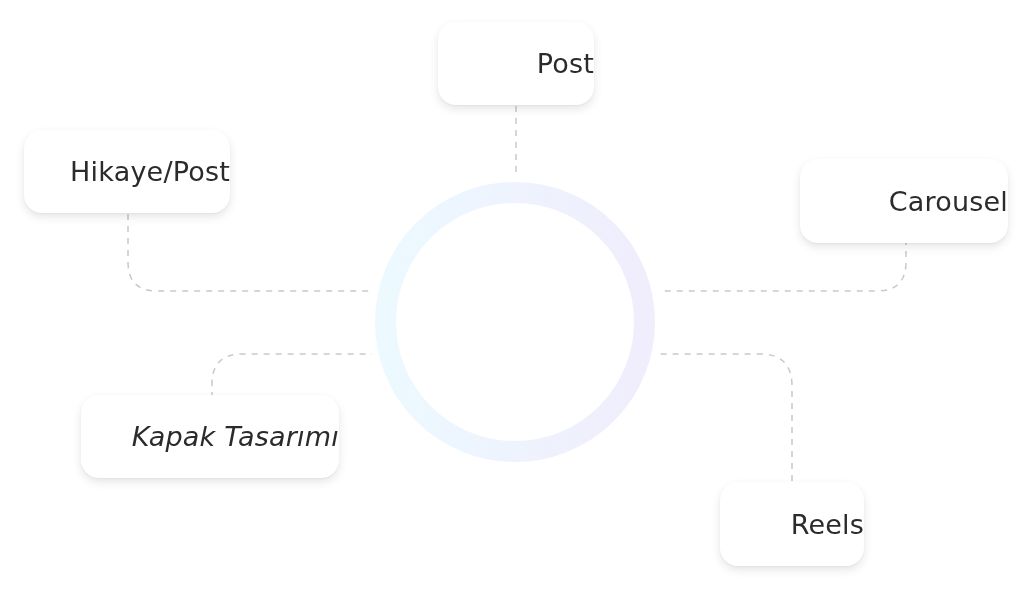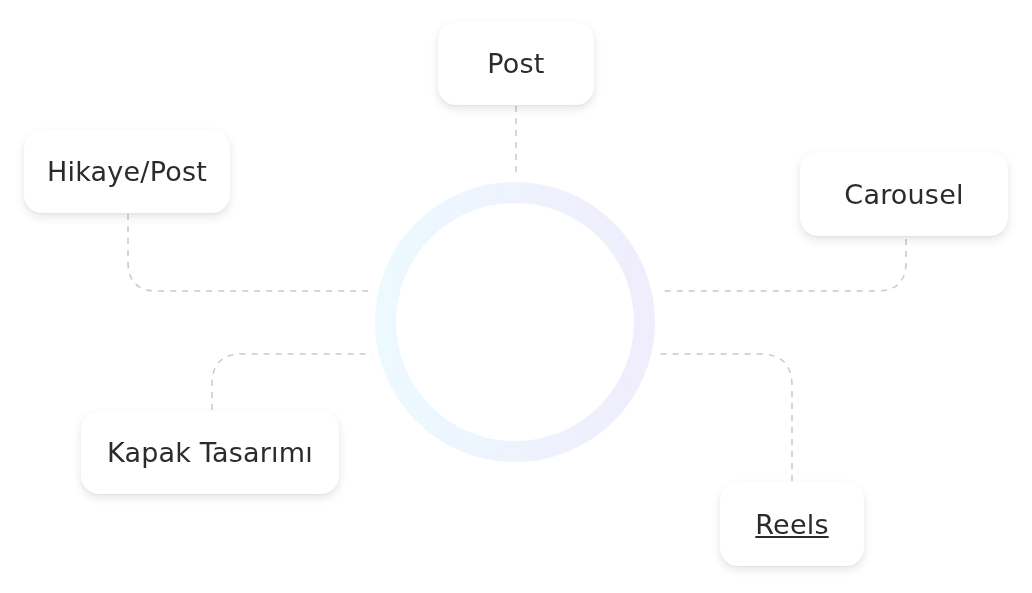--- a/index.html
+++ b/index.html
@@ -4,31 +4,31 @@
   <style>
     html, body { margin: 0; padding: 0; background: #ffffff; }
     body { width: 1032px; height: 593px; position: relative; overflow: hidden;
            font-family: "DejaVu Sans", sans-serif; }
     #stage { position: absolute; left: 0; top: 0; width: 1032px; height: 593px; }
     .node {
       position: absolute;
       background: #ffffff;
       border-radius: 18px;
       box-shadow: 0 4px 10px rgba(0,0,0,0.10), 0 1px 2px rgba(0,0,0,0.04);
-      display: flex; align-items: center; justify-content: center;
+      display: flex; align-items: center; justify-content: flex-end;
       color: #2b2b2b;
       font-size: 27px;
       letter-spacing: 0.2px;
       box-sizing: border-box;
     }
     #node-post     { left: 438px; top: 22px;  width: 156px; height: 83px; }
     #node-story    { left: 24px;  top: 130px; width: 206px; height: 83px; }
-    #node-carousel { left: 800px; top: 152px; width: 208px; height: 84px; }
-    #node-kapak    { left: 81px;  top: 411px; width: 258px; height: 83px; }
-    #node-reels    { left: 720px; top: 482px; width: 144px; height: 84px; text-decoration: underline; }
+    #node-carousel { left: 800px; top: 159px; width: 208px; height: 84px; }
+    #node-kapak    { left: 81px;  top: 395px; width: 258px; height: 83px; font-style: italic; }
+    #node-reels    { left: 720px; top: 482px; width: 144px; height: 84px; }
   </style>
 </head>
 <body>
 
 <svg id="stage" width="1032" height="593" viewBox="0 0 1032 593" xmlns="http://www.w3.org/2000/svg">
   <defs>
     <linearGradient id="ringGrad" x1="0" y1="0" x2="1" y2="0">
       <stop id="ring-stop-a" offset="0%" stop-color="#ECF9FF"></stop>
       <stop id="ring-stop-b" offset="100%" stop-color="#F0EDFC"></stop>
     </linearGradient>

